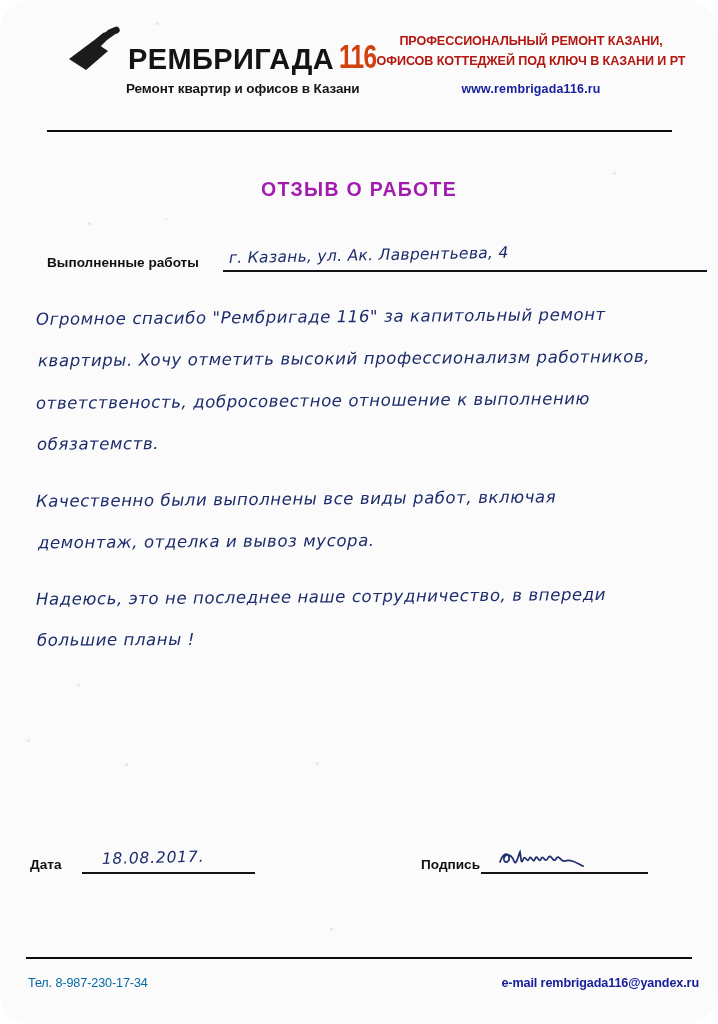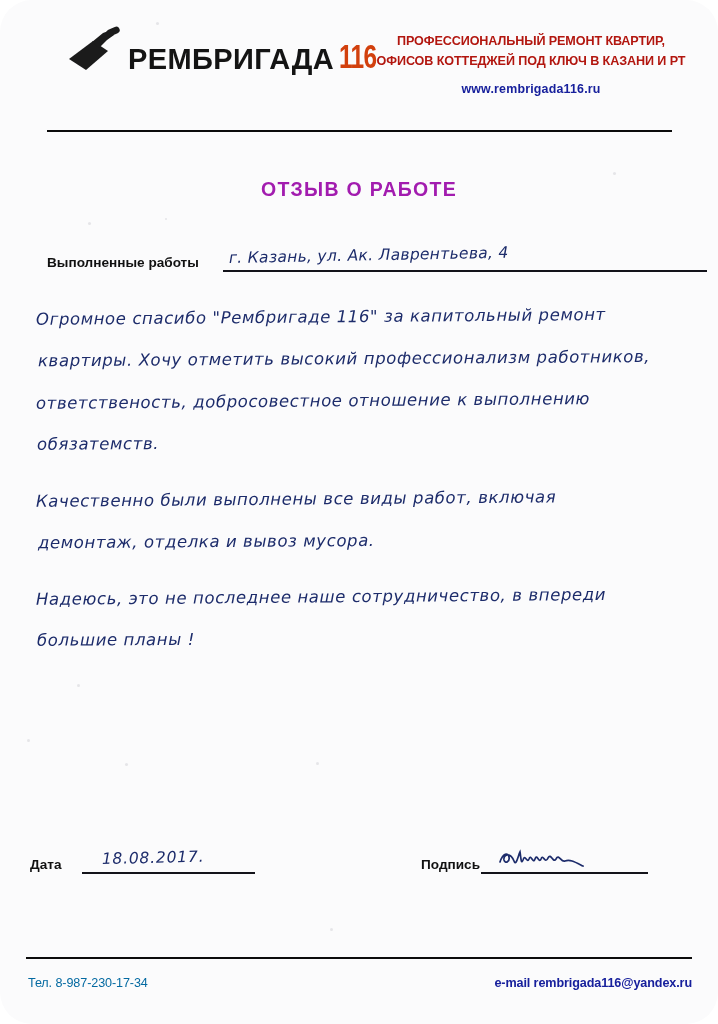--- a/index.html
+++ b/index.html
@@ -241,21 +241,21 @@
     position: absolute;
     left: 28px; top: 10px;
     font-family: "Liberation Sans", sans-serif;
     font-weight: normal;
     font-size: 12.6px;
     color: #0369a1;
     letter-spacing: -0.1px;
   }
   .footer-email {
     position: absolute;
-    right: 26px; top: 10px;
+    right: 19px; top: 10px;
     font-family: "Liberation Sans", sans-serif;
     font-weight: bold;
     font-size: 12.6px;
     color: #17209c;
     letter-spacing: -0.1px;
   }
 
   .speck {
     position: absolute;
     background: #dedee2;
@@ -275,24 +275,25 @@
         <span class="trowel">
           <svg width="62" height="48" viewBox="0 0 62 48">
             <path d="M7 33 L31 15 L46 25 L24 44 Z" fill="#1b1b1b"></path>
             <path d="M30 16 L41 7 L49 4 L52 9 L45 14 L37 22 Z" fill="#1b1b1b"></path>
             <rect x="44" y="2" width="14" height="7" rx="3.5" fill="#1b1b1b" transform="rotate(-24 51 5.5)"></rect>
           </svg>
         </span>
         <span class="logo-word">РЕМБРИГАДА</span>
         <span class="logo-116">116</span>
       </div>
+      <div class="logo-sub">Ремонт квартир и офисов в Казани</div>
     </div>
 
     <div class="header-right">
-      <div class="header-slogan">ПРОФЕССИОНАЛЬНЫЙ РЕМОНТ КВАРТИР,</div>
+      <div class="header-slogan">ПРОФЕССИОНАЛЬНЫЙ РЕМОНТ КАЗАНИ,</div>
       <div class="header-slogan">ОФИСОВ КОТТЕДЖЕЙ ПОД КЛЮЧ В КАЗАНИ И РТ</div>
       <div class="header-site">www.rembrigada116.ru</div>
     </div>
   </div>
 
   <div class="rule rule-top"></div>
 
   <div class="doc-title">ОТЗЫВ О РАБОТЕ</div>
 
   <div class="field-works">

